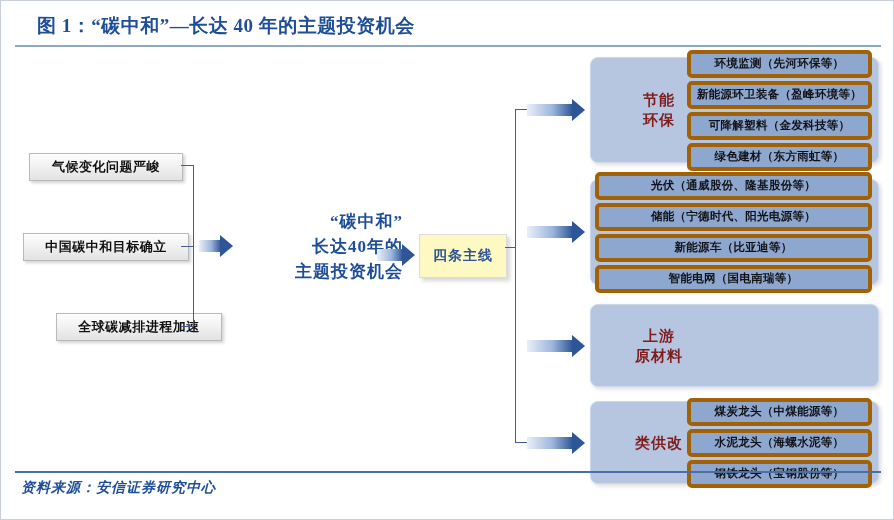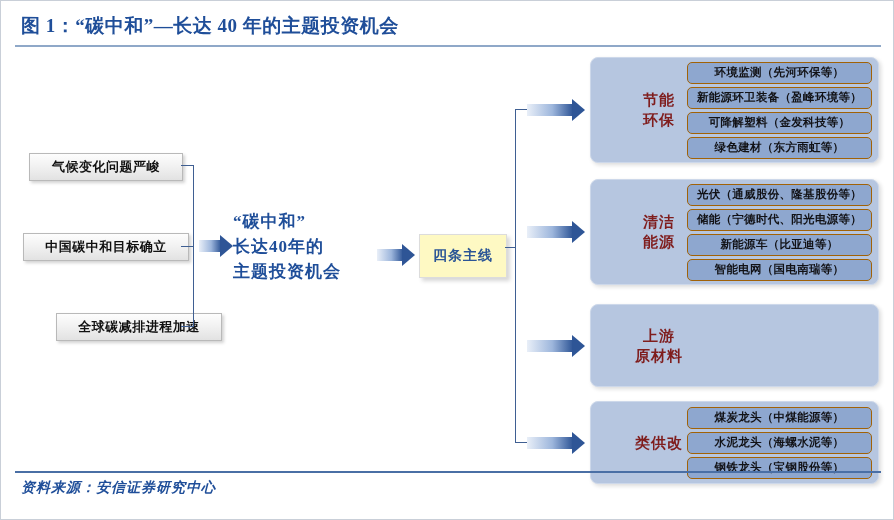--- a/index.html
+++ b/index.html
@@ -6,21 +6,21 @@
   body{font-family:"Liberation Serif","DejaVu Serif",serif;}
   #page{
     position:relative;width:894px;height:520px;
     background:#ffffff;
     border:1px solid #c9cfd8;
     box-sizing:border-box;
     overflow:hidden;
   }
   
   #title{
-    position:absolute;left:20px;top:12px;
+    position:absolute;left:36px;top:12px;
     font-size:19px;font-weight:bold;color:#1f4e99;
     letter-spacing:0.5px;white-space:nowrap;
     font-family:"Liberation Serif","DejaVu Serif",serif;
   }
   #header-rule{
     position:absolute;left:14px;top:44px;width:866px;height:2px;
     background:#8fa8c8;
   }
   #footer-rule{
     position:absolute;left:14px;top:470px;width:866px;height:2px;
@@ -49,21 +49,21 @@
   #stage-3{left:22px;top:312px;width:164px;margin-left:33px;}
 
   
   .bracket{position:absolute;}
   .bracket .vline{position:absolute;background:#3f5f92;width:1px;}
   .bracket .hline{position:absolute;background:#3f5f92;height:1px;}
 
   
   #center-text{
     position:absolute;left:232px;top:208px;width:170px;
-    text-align:left;color:#1f4e99;
+    text-align:right;color:#1f4e99;
     font-size:17px;font-weight:bold;line-height:25px;
     letter-spacing:1px;
   }
   
   #four-lines{
     position:absolute;left:418px;top:233px;width:86px;height:42px;
     display:flex;align-items:center;justify-content:center;
     background:#fef9c3;border:1px solid #dcdcdc;
     box-shadow:3px 3px 4px rgba(0,0,0,0.16);
     color:#2b5596;font-size:14px;letter-spacing:1px;font-weight:bold;
@@ -102,21 +102,21 @@
     width:56px;flex:0 0 56px;
     text-align:center;
     color:#7f1d1d;font-size:15px;font-weight:bold;
     line-height:20px;letter-spacing:1px;margin-left:36px;
   }
   .group-items{
     flex:1;display:flex;flex-direction:column;gap:3px;
   }
   .item{
     background:#8ea7cf;
-    border:1px solid #a16207;
+    border:4px solid #a16207;
     border-radius:5px;
     height:20px;
     display:flex;align-items:center;justify-content:center;
     font-size:11.5px;color:#121216;font-weight:bold;
     letter-spacing:0.3px;white-space:nowrap;
   }
   #group-0{left:589px;top:56px;width:289px;height:106px;}
   #group-1{left:589px;top:178px;width:289px;height:106px;}
   #group-2{left:589px;top:303px;width:289px;height:83px;}
   #group-3{left:589px;top:400px;width:289px;height:83px;}
@@ -197,24 +197,20 @@
     </div>
     <div class="group-items">
       <div class="item">环境监测（先河环保等）</div>
       <div class="item">新能源环卫装备（盈峰环境等）</div>
       <div class="item">可降解塑料（金发科技等）</div>
       <div class="item">绿色建材（东方雨虹等）</div>
     </div>
   </div>
 
   <div class="group" id="group-1">
-    <div class="group-label">
-      <div>清洁</div>
-      <div>能源</div>
-    </div>
     <div class="group-items">
       <div class="item">光伏（通威股份、隆基股份等）</div>
       <div class="item">储能（宁德时代、阳光电源等）</div>
       <div class="item">新能源车（比亚迪等）</div>
       <div class="item">智能电网（国电南瑞等）</div>
     </div>
   </div>
 
   <div class="group" id="group-2">
     <div class="group-label">

